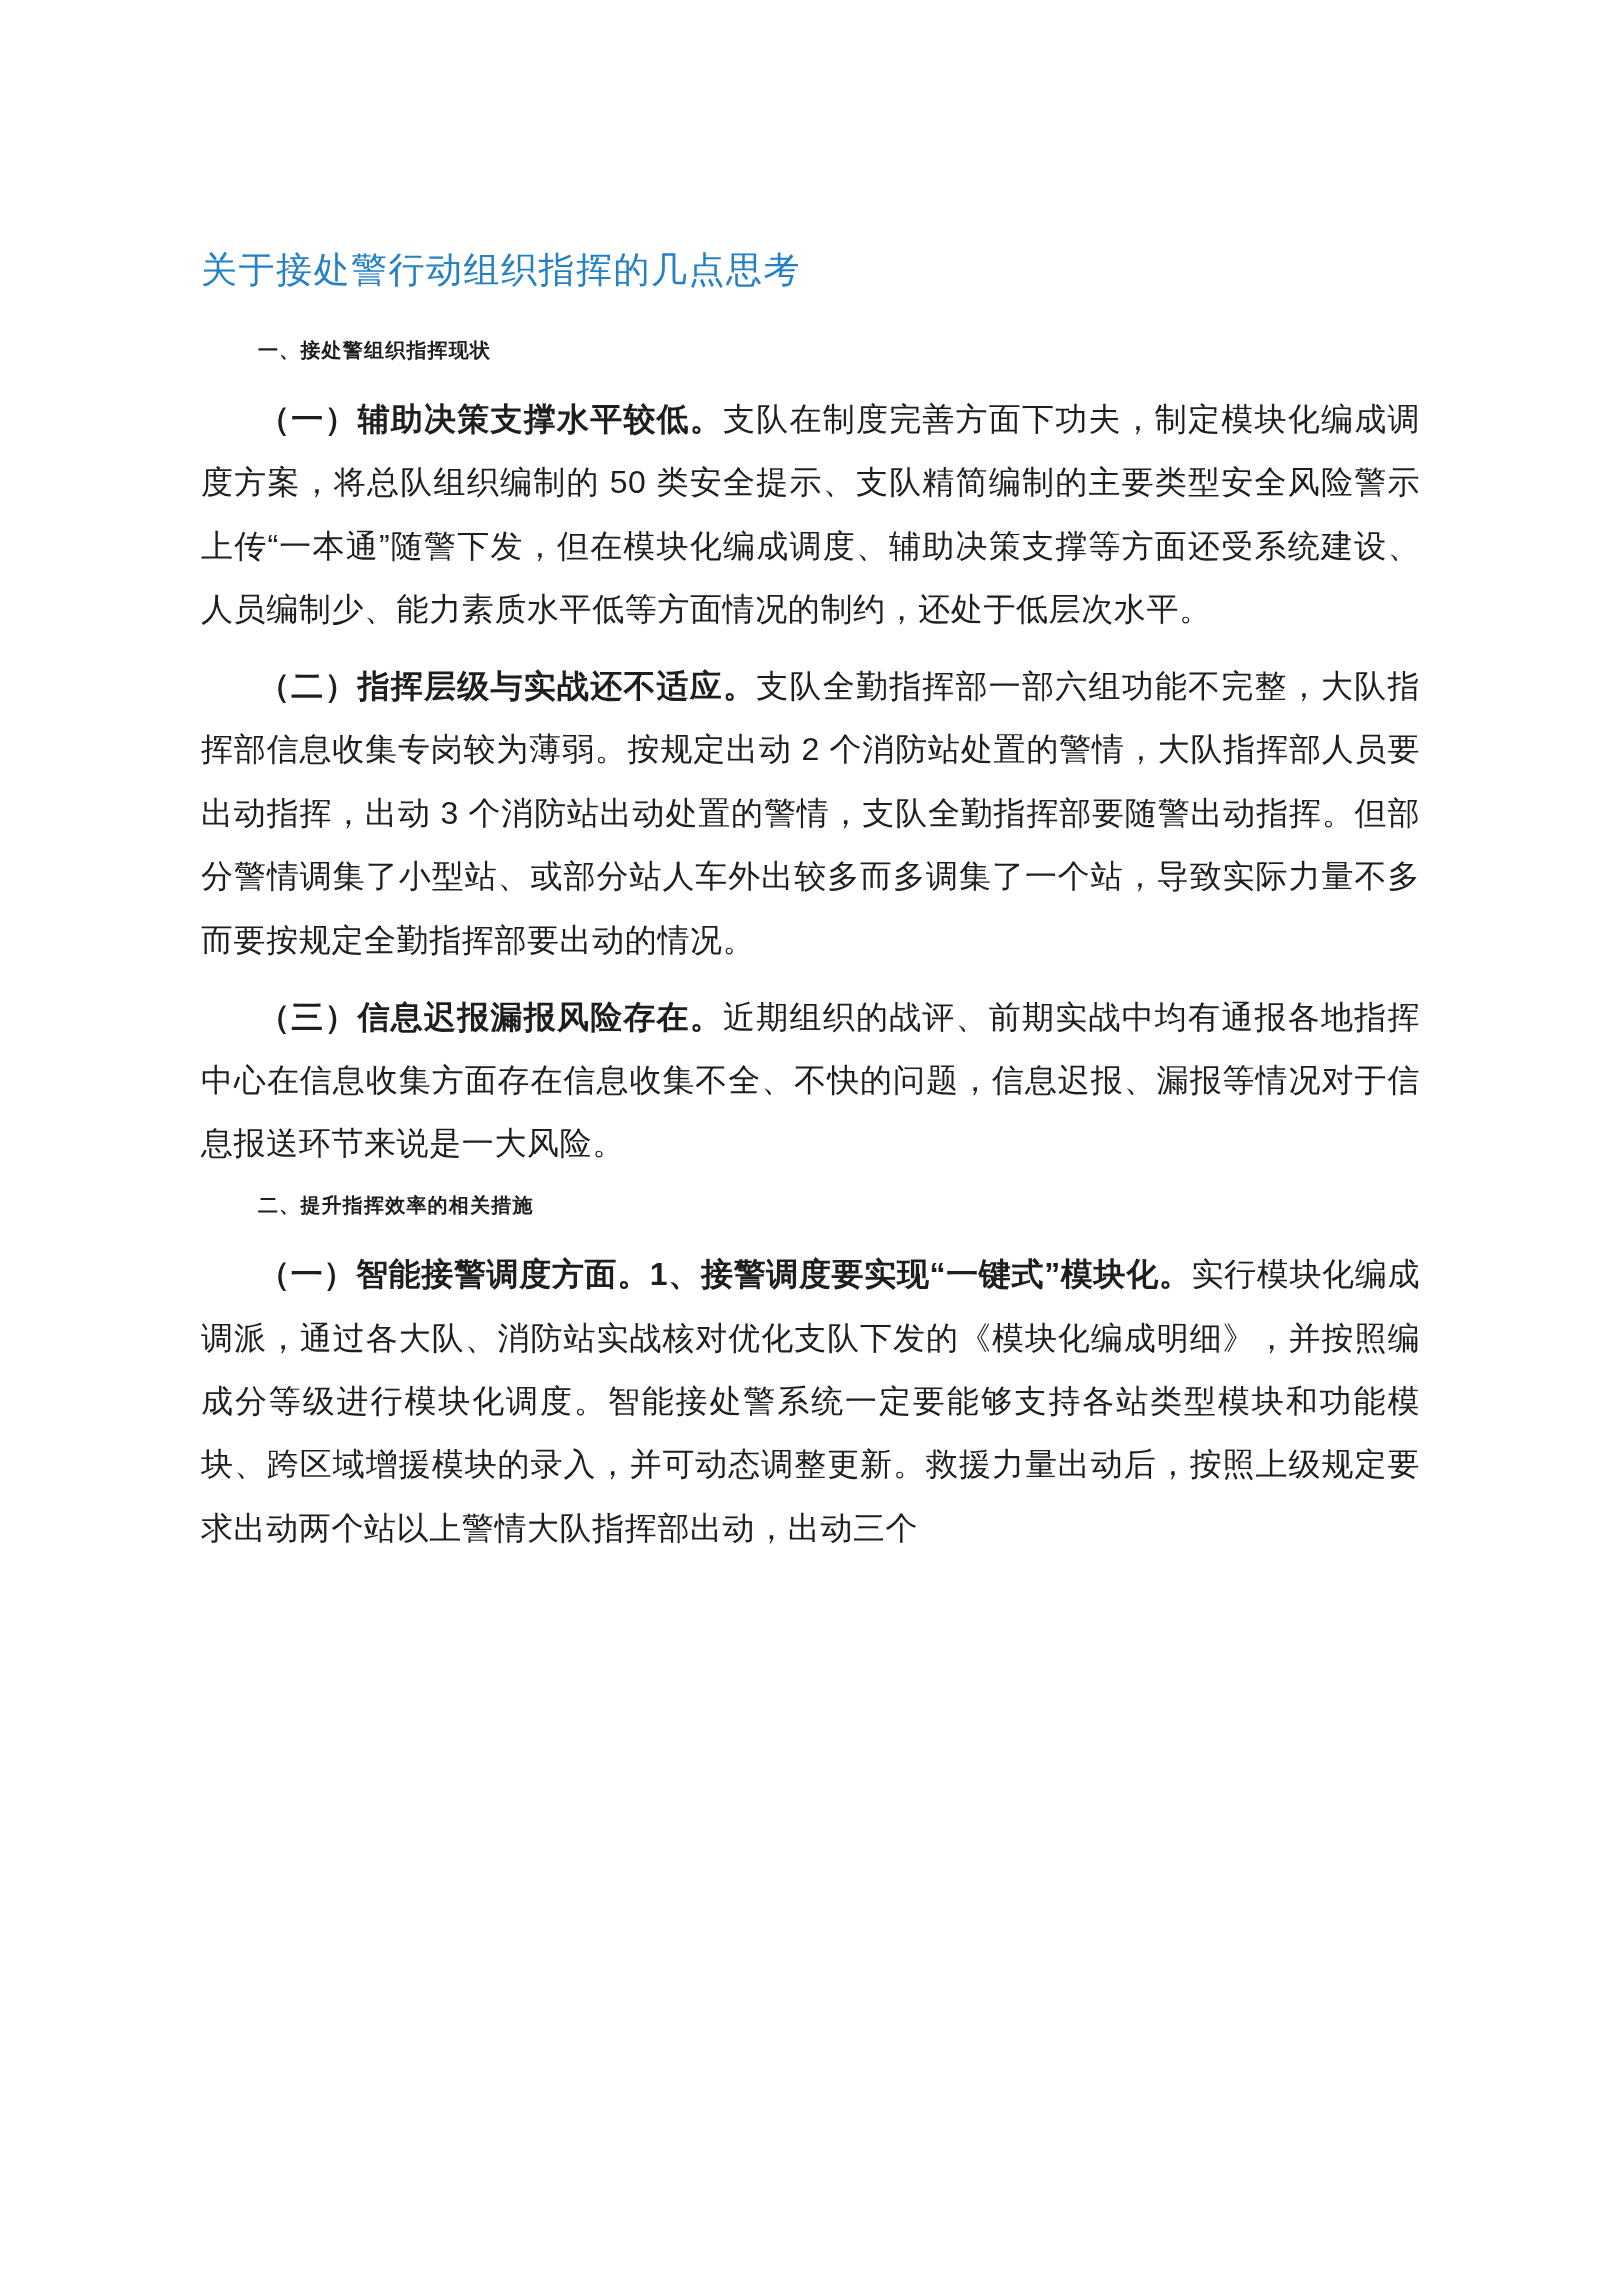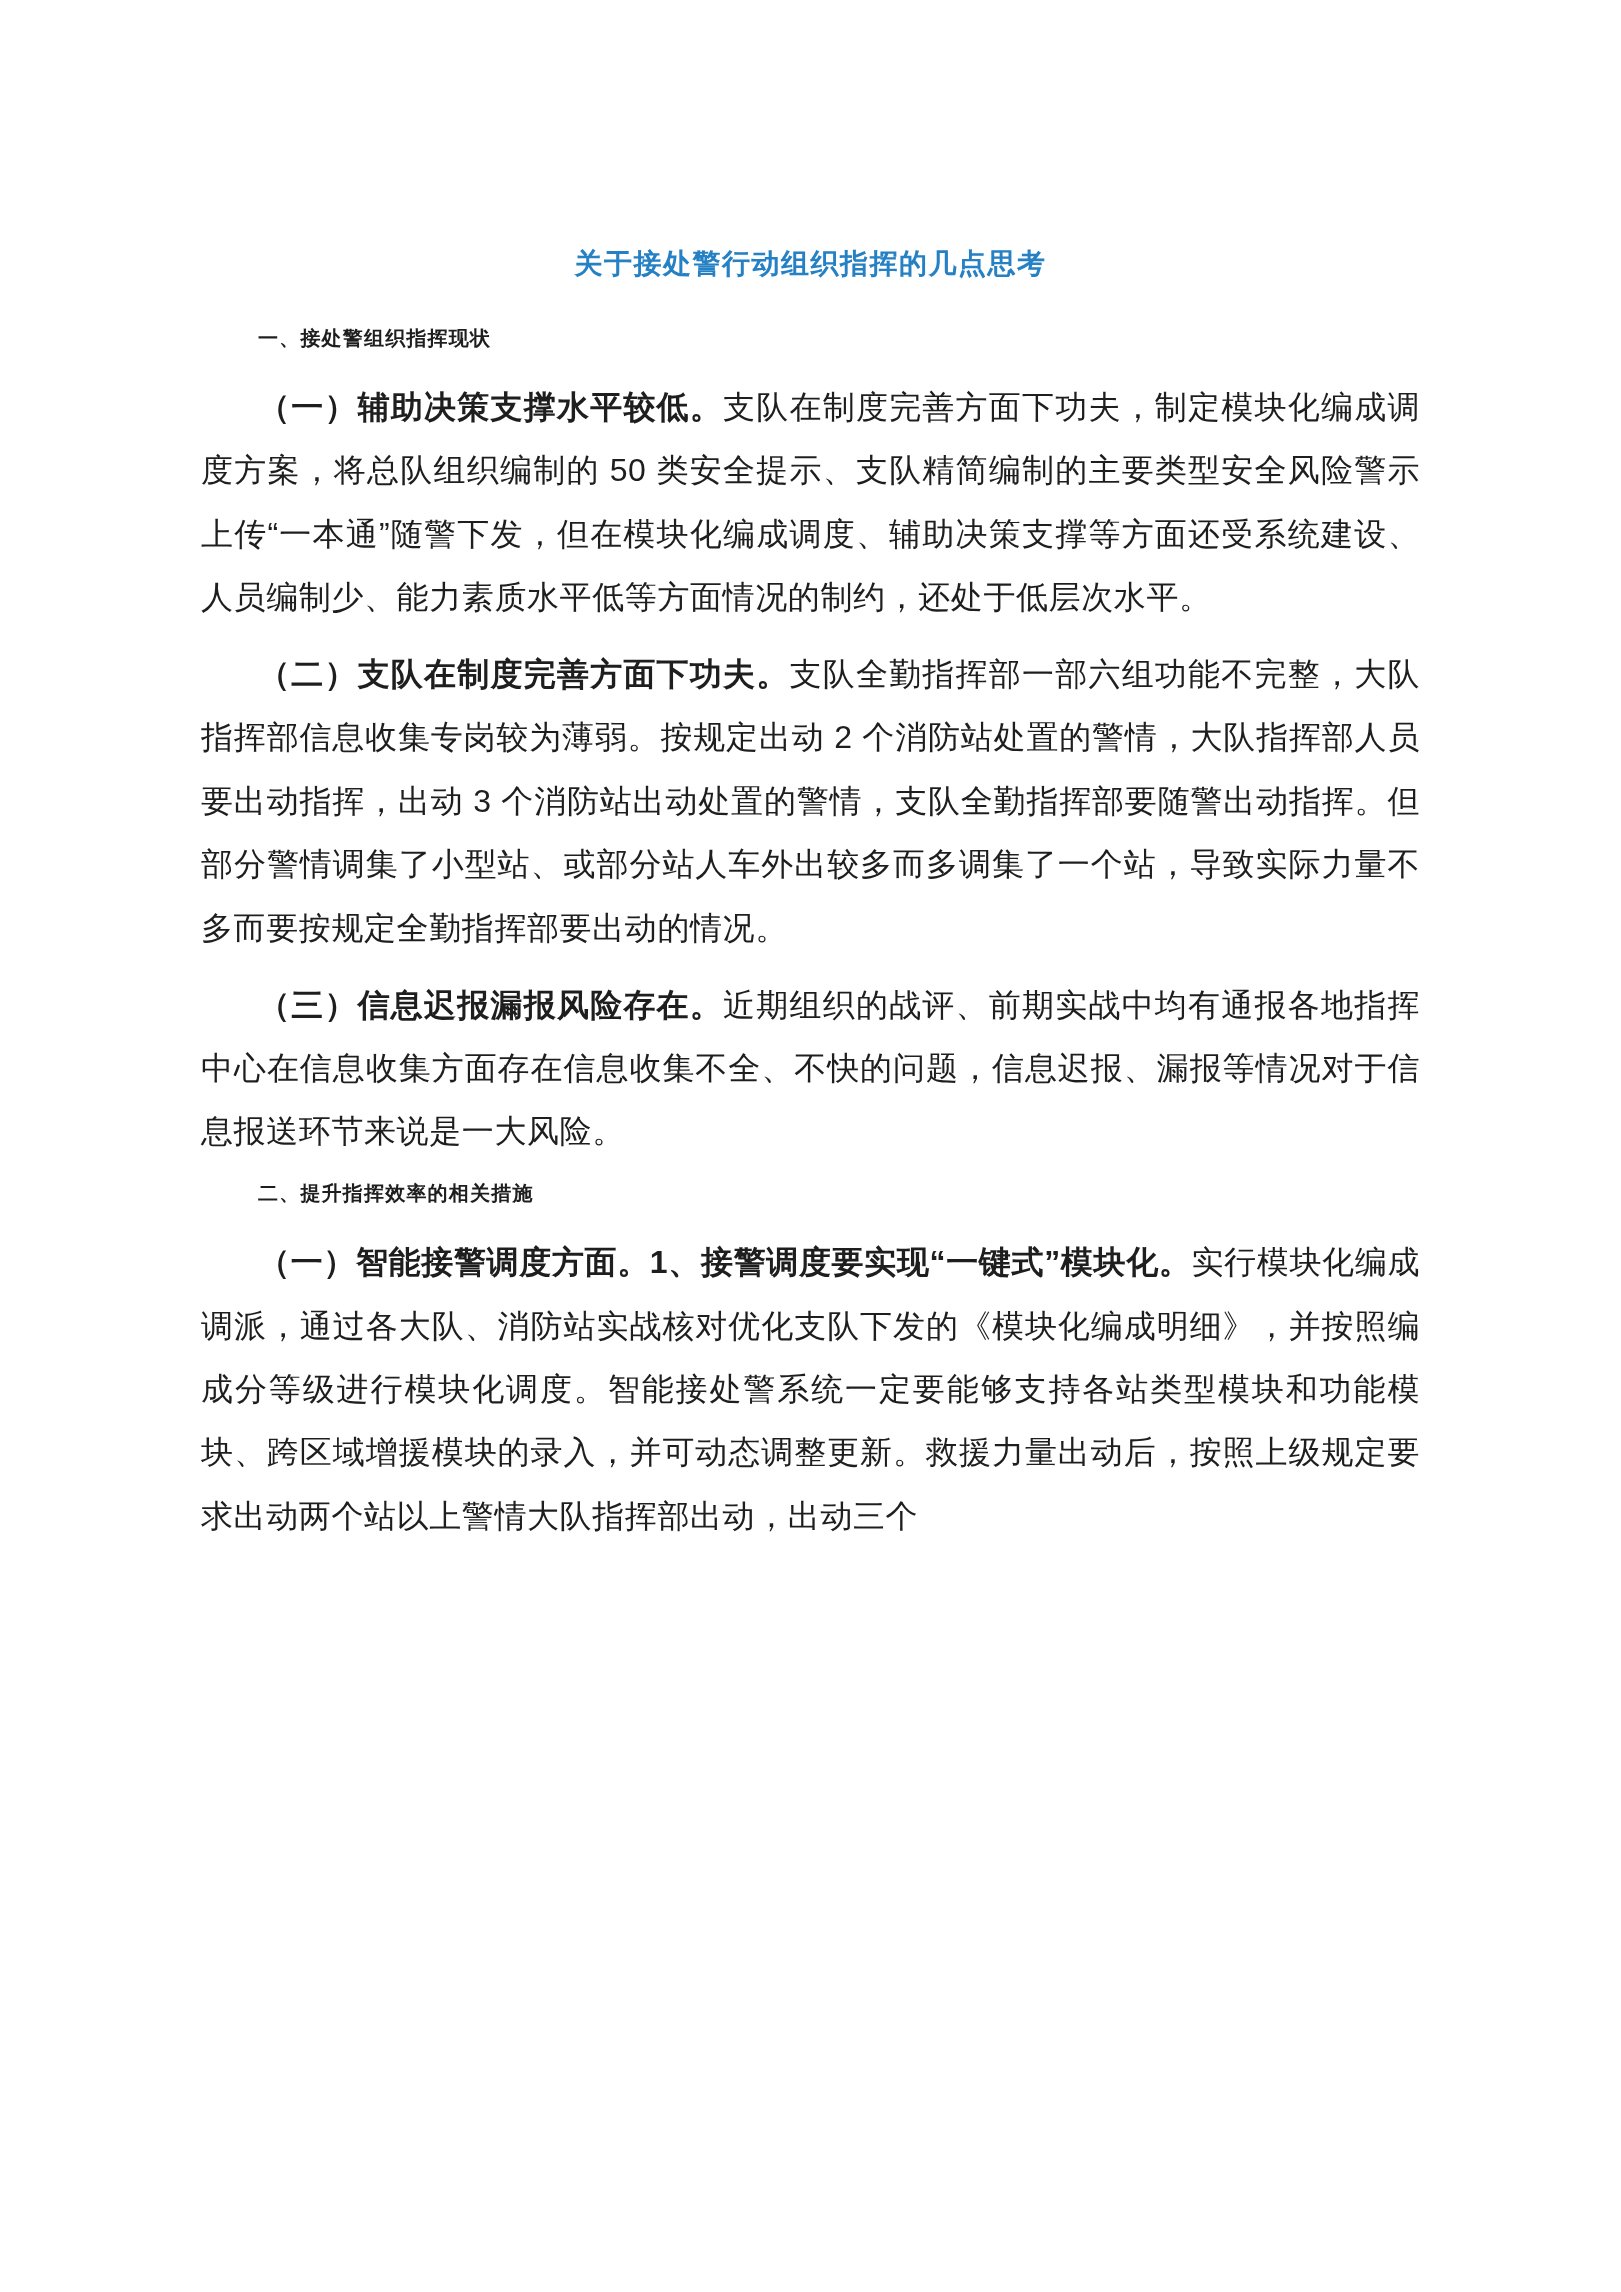--- a/index.html
+++ b/index.html
@@ -16,24 +16,23 @@
   }
   .page {
     position: relative;
     width: 1621px;
     height: 2293px;
     background: #ffffff;
     box-sizing: border-box;
     padding: 243px 201px 0 201px;
   }
   .doc-title {
-    font-size: 28px;
-    font-weight: bold;
+    font-size: 36px;
+    font-weight: normal;
     color: #2580c4;
-    text-align: center;
     letter-spacing: 1.5px;
     line-height: 1.5;
     margin: 0 0 37px 0;
   }
   .section-heading {
     font-size: 20px;
     font-weight: bold;
     color: #1e1e1e;
     letter-spacing: 1.2px;
     line-height: 1.62;
@@ -64,21 +63,21 @@
 
   <h1 class="doc-title">关于接处警行动组织指挥的几点思考</h1>
 
   <h2 class="section-heading">一、接处警组织指挥现状</h2>
 
   <p class="para">
     <span class="lead">（一）辅助决策支撑水平较低。</span><span>支队在制度完善方面下功夫，制定模块化编成调度方案，将总队组织编制的 50 类安全提示、支队精简编制的主要类型安全风险警示上传“一本通”随警下发，但在模块化编成调度、辅助决策支撑等方面还受系统建设、人员编制少、能力素质水平低等方面情况的制约，还处于低层次水平。</span>
   </p>
 
   <p class="para">
-    <span class="lead">（二）支队在制度完善方面下功夫。</span><span>支队全勤指挥部一部六组功能不完整，大队指挥部信息收集专岗较为薄弱。按规定出动 2 个消防站处置的警情，大队指挥部人员要出动指挥，出动 3 个消防站出动处置的警情，支队全勤指挥部要随警出动指挥。但部分警情调集了小型站、或部分站人车外出较多而多调集了一个站，导致实际力量不多而要按规定全勤指挥部要出动的情况。</span>
+    <span class="lead">（二）指挥层级与实战还不适应。</span><span>支队全勤指挥部一部六组功能不完整，大队指挥部信息收集专岗较为薄弱。按规定出动 2 个消防站处置的警情，大队指挥部人员要出动指挥，出动 3 个消防站出动处置的警情，支队全勤指挥部要随警出动指挥。但部分警情调集了小型站、或部分站人车外出较多而多调集了一个站，导致实际力量不多而要按规定全勤指挥部要出动的情况。</span>
   </p>
 
   <p class="para">
     <span class="lead">（三）信息迟报漏报风险存在。</span><span>近期组织的战评、前期实战中均有通报各地指挥中心在信息收集方面存在信息收集不全、不快的问题，信息迟报、漏报等情况对于信息报送环节来说是一大风险。</span>
   </p>
 
   <h2 class="section-heading">二、提升指挥效率的相关措施</h2>
 
   <p class="para">
     <span class="lead">（一）智能接警调度方面。1、接警调度要实现“一键式”模块化。</span><span>实行模块化编成调派，通过各大队、消防站实战核对优化支队下发的《模块化编成明细》，并按照编成分等级进行模块化调度。智能接处警系统一定要能够支持各站类型模块和功能模块、跨区域增援模块的录入，并可动态调整更新。救援力量出动后，按照上级规定要求出动两个站以上警情大队指挥部出动，出动三个</span>

